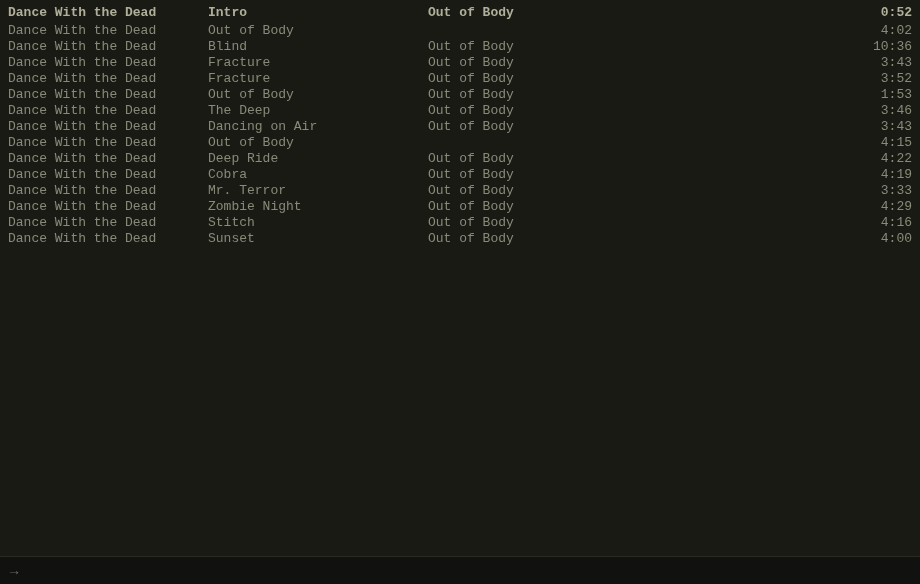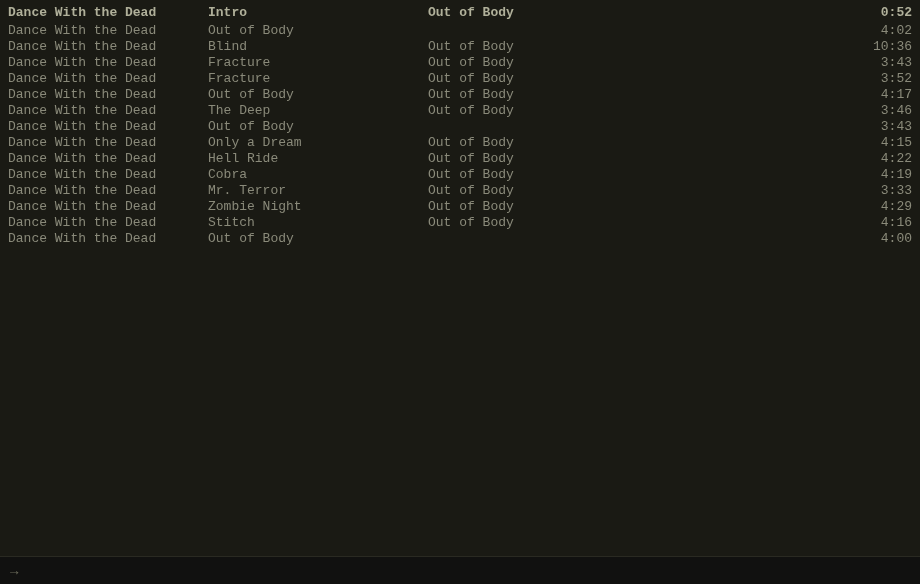--- a/index.html
+++ b/index.html
@@ -116,42 +116,42 @@
     <div class="track-row">
       <span class="col-artist">Dance With the Dead</span>
       <span class="col-title">Fracture</span>
       <span class="col-album">Out of Body</span>
       <span class="col-duration">3:52</span>
     </div>
     <div class="track-row">
       <span class="col-artist">Dance With the Dead</span>
       <span class="col-title">Out of Body</span>
       <span class="col-album">Out of Body</span>
-      <span class="col-duration">4:17</span>
+      <span class="col-duration">1:53</span>
     </div>
     <div class="track-row">
       <span class="col-artist">Dance With the Dead</span>
       <span class="col-title">The Deep</span>
       <span class="col-album">Out of Body</span>
       <span class="col-duration">3:46</span>
     </div>
     <div class="track-row">
       <span class="col-artist">Dance With the Dead</span>
+      <span class="col-title">Dancing on Air</span>
       <span class="col-album">Out of Body</span>
       <span class="col-duration">3:43</span>
     </div>
     <div class="track-row">
       <span class="col-artist">Dance With the Dead</span>
-      <span class="col-title">Only a Dream</span>
       <span class="col-album">Out of Body</span>
       <span class="col-duration">4:15</span>
     </div>
     <div class="track-row">
       <span class="col-artist">Dance With the Dead</span>
-      <span class="col-title">Hell Ride</span>
+      <span class="col-title">Deep Ride</span>
       <span class="col-album">Out of Body</span>
       <span class="col-duration">4:22</span>
     </div>
     <div class="track-row">
       <span class="col-artist">Dance With the Dead</span>
       <span class="col-title">Cobra</span>
       <span class="col-album">Out of Body</span>
       <span class="col-duration">4:19</span>
     </div>
     <div class="track-row">
@@ -167,20 +167,21 @@
       <span class="col-duration">4:29</span>
     </div>
     <div class="track-row">
       <span class="col-artist">Dance With the Dead</span>
       <span class="col-title">Stitch</span>
       <span class="col-album">Out of Body</span>
       <span class="col-duration">4:16</span>
     </div>
     <div class="track-row">
       <span class="col-artist">Dance With the Dead</span>
+      <span class="col-title">Sunset</span>
       <span class="col-album">Out of Body</span>
       <span class="col-duration">4:00</span>
     </div>
   </div>
 
 <div class="bottom-bar">
   <span class="arrow-icon">→</span>
 </div>
 
 </body></html>

